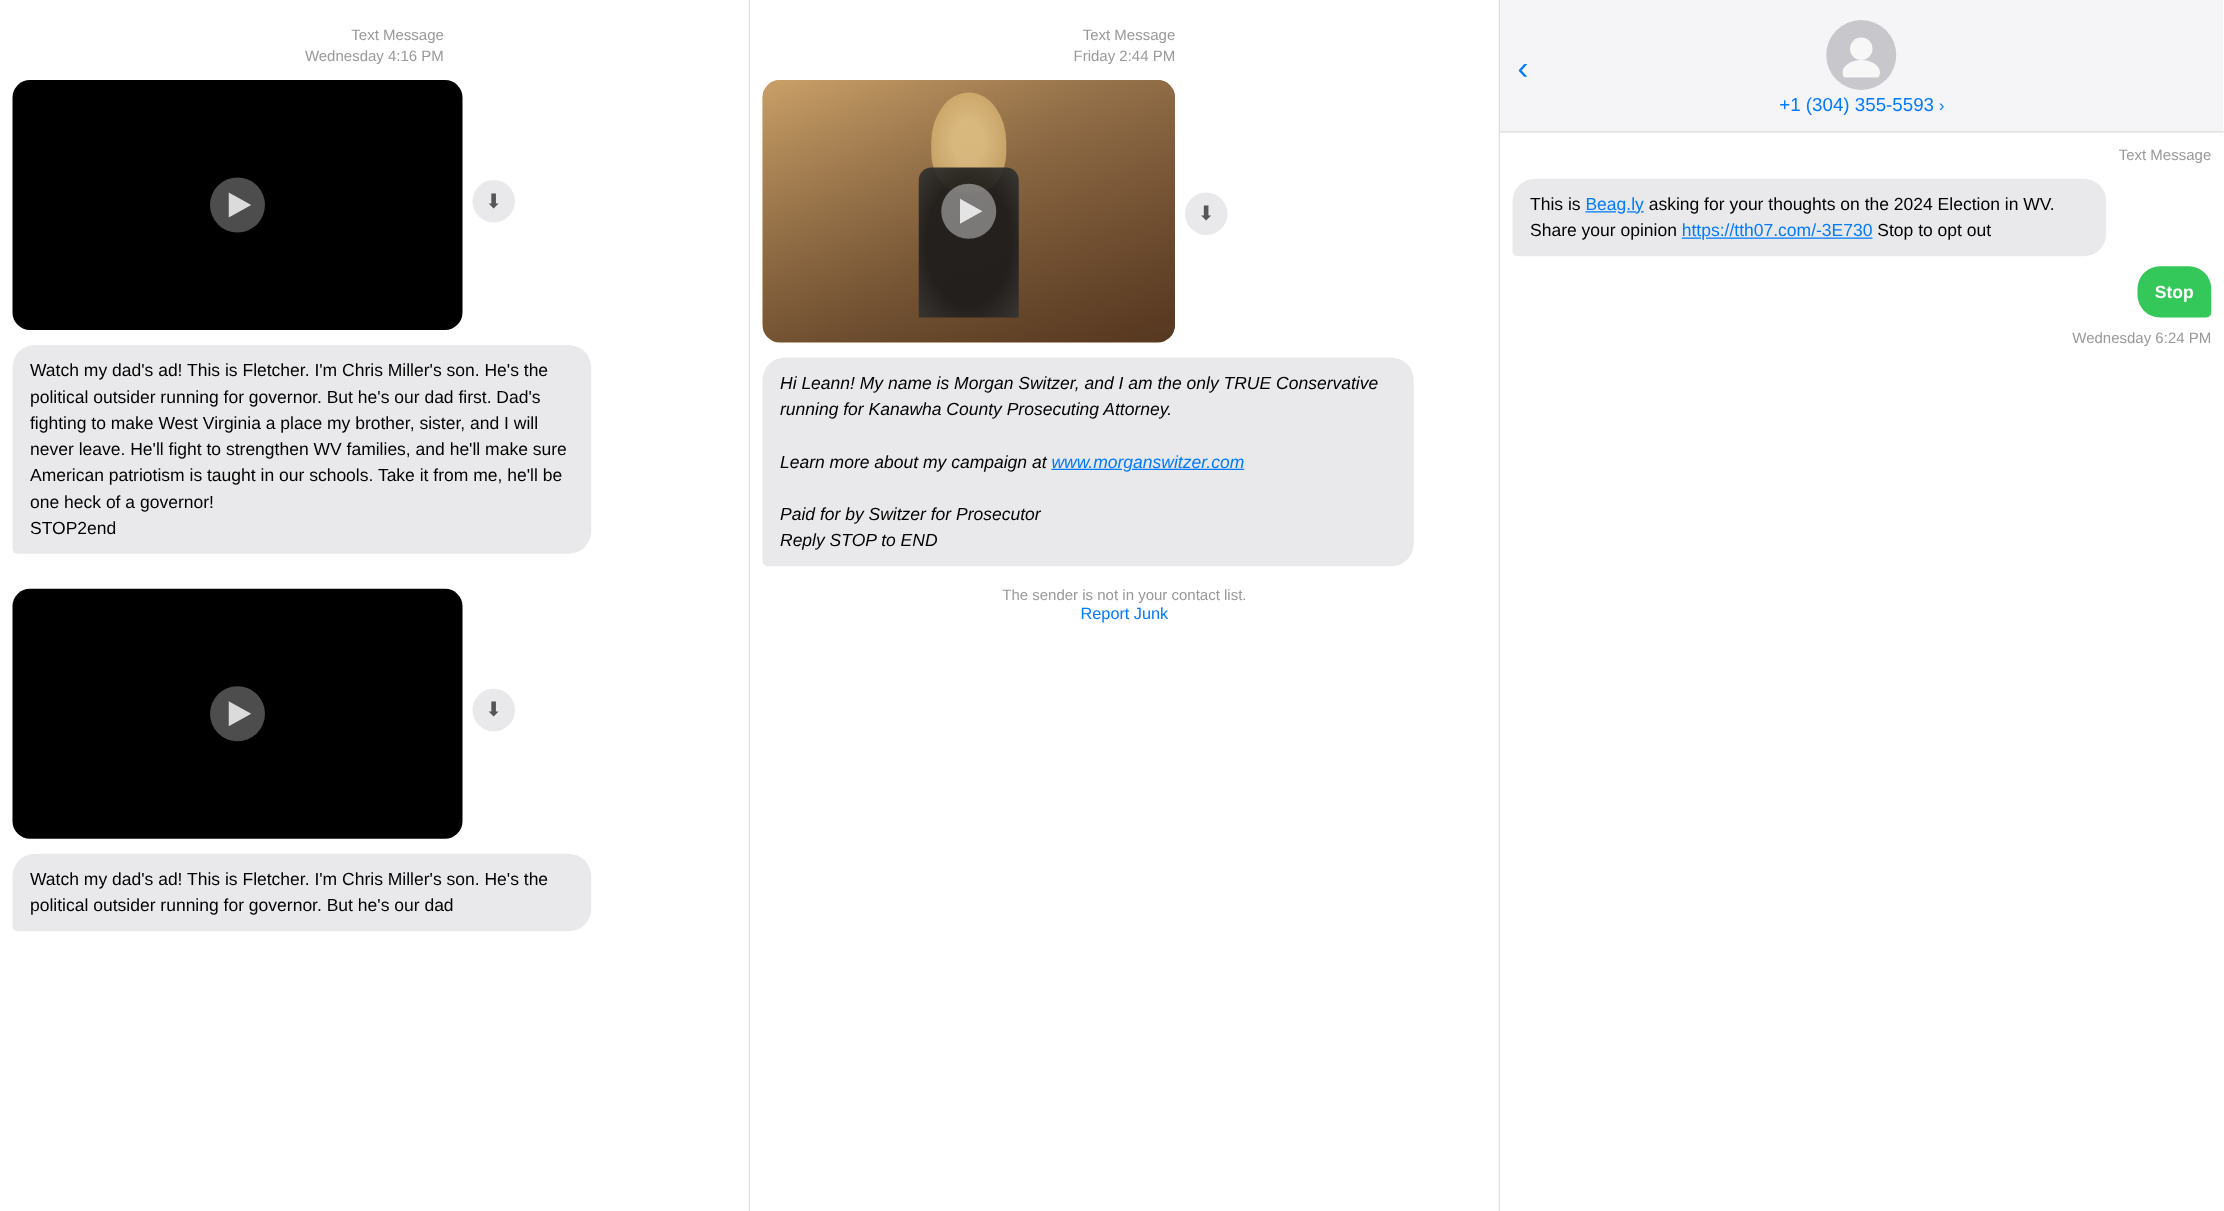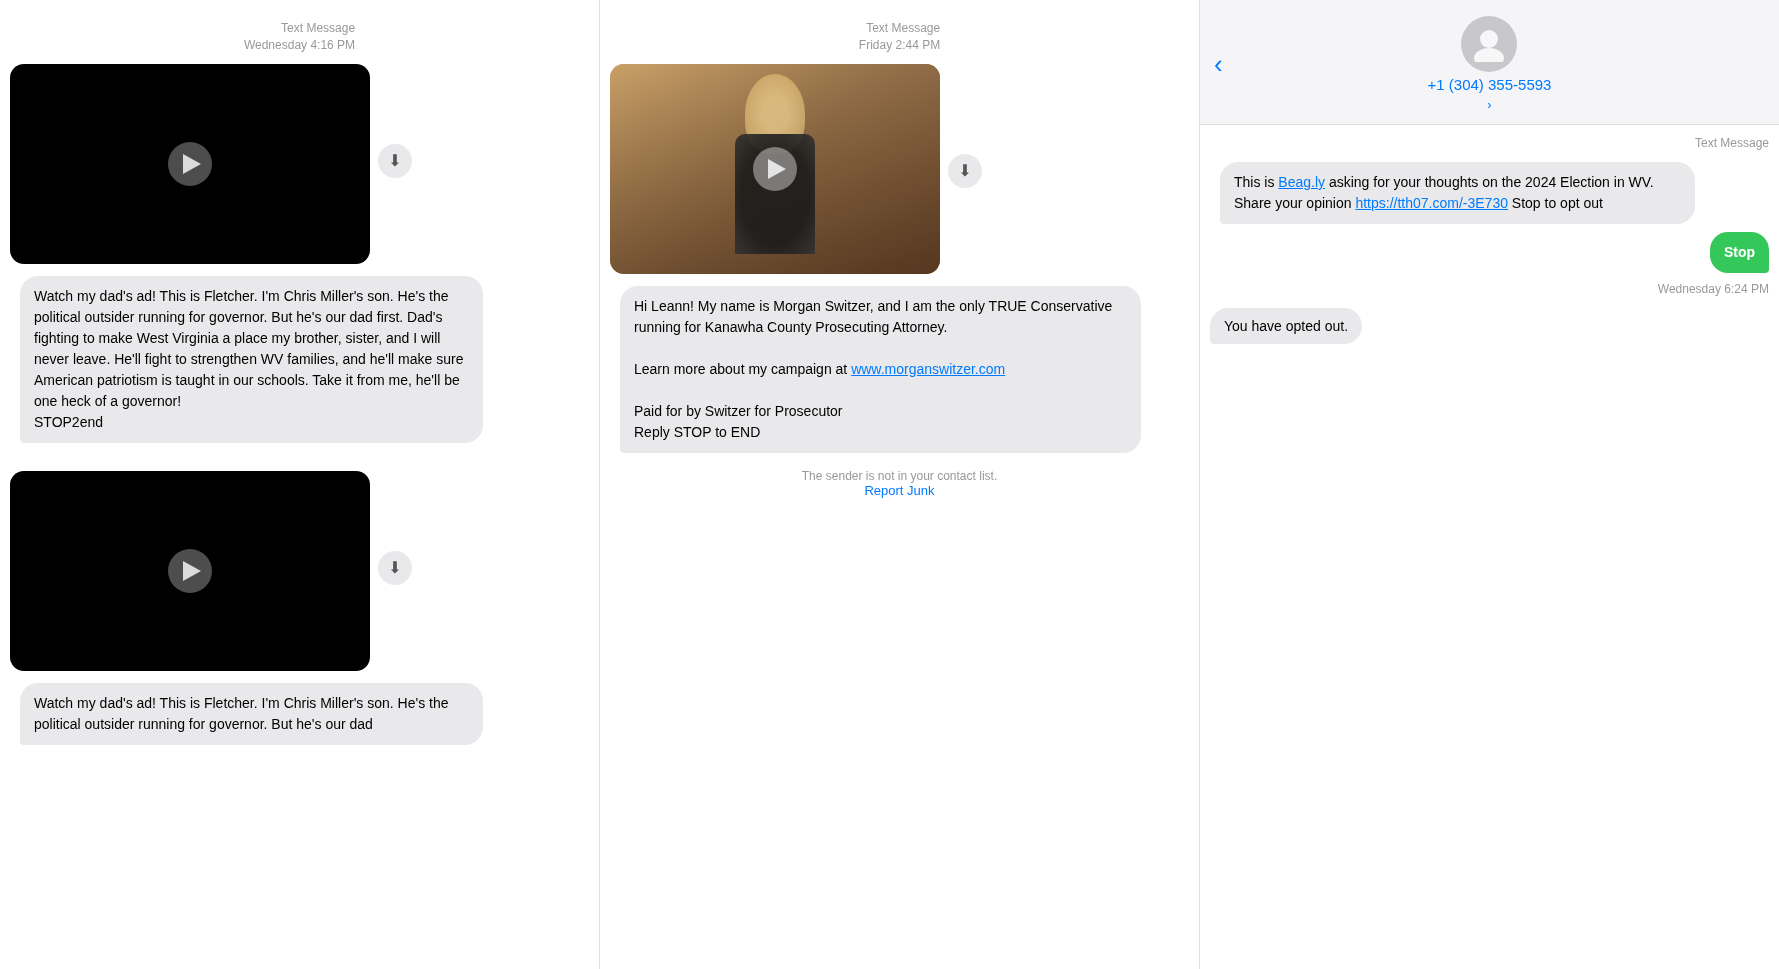--- a/index.html
+++ b/index.html
@@ -49,21 +49,20 @@
     }
 
     
     .bubble {
       max-width: 80%;
       border-radius: 18px;
       padding: 10px 14px;
       font-size: 14px;
       line-height: 1.5;
       color: #000;
-      margin-left: 10px;
     }
     .bubble.incoming-bubble {
       background: #e9e9eb;
       border-bottom-left-radius: 4px;
     }
     .bubble.outgoing-bubble {
       background: #34c759;
       color: #fff;
       border-bottom-right-radius: 4px;
       font-weight: bold;
@@ -218,21 +217,20 @@
       align-items: center;
       justify-content: center;
       margin-bottom: 4px;
     }
     .col3-phone-row {
       display: flex;
       align-items: center;
       gap: 4px;
       color: #007aff;
       font-size: 15px;
-      flex-direction: column;
     }
 
     .col3-column {
       flex: 1;
       display: flex;
       flex-direction: column;
       max-height: 969px;
       overflow: hidden;
     }
   </style>
@@ -294,21 +292,21 @@
       <div style="position:absolute;top:10px;left:50%;transform:translateX(-50%);width:60px;height:80px;background:radial-gradient(ellipse at center, #e8c98a 30%, #c9a060 100%);border-radius:50% 50% 40% 40%;opacity:0.8;"></div>
       <div style="position:absolute;top:70px;left:50%;transform:translateX(-50%);width:80px;height:120px;background:radial-gradient(ellipse at center, #1a1a1a 60%, #333 100%);border-radius:10px 10px 0 0;opacity:0.9;"></div>
       <div class="play-btn">
         <div class="play-icon"></div>
       </div>
     </div>
     <div class="download-btn" style="margin-top: 90px;">⬇</div>
   </div>
 
   <div class="message-row incoming">
-    <div class="bubble incoming-bubble" style="max-width: 90%;">
+    <div class="bubble incoming-bubble" style="max-width: 90%; font-style: italic;">
       Hi Leann! My name is Morgan Switzer, and I am the only TRUE Conservative running for Kanawha County Prosecuting Attorney.<br><br>
       Learn more about my campaign at <a class="msg-link" href="#">www.morganswitzer.com</a><br><br>
       Paid for by Switzer for Prosecutor<br>
       Reply STOP to END
     </div>
   </div>
 
   <div class="sender-notice">
     <div>The sender is not in your contact list.</div>
     <div class="report-junk">Report Junk</div>
@@ -348,19 +346,14 @@
     <div class="message-row outgoing">
       <div class="bubble outgoing-bubble">
         <span>Stop</span>
       </div>
     </div>
 
     <div class="msg-time-header">
       <div>Wednesday 6:24 PM</div>
     </div>
 
-    <div class="message-row incoming">
-      <div class="opted-out-bubble">
-        <span>You have opted out.</span>
-      </div>
-    </div>
   </div>
 </div>
 
 </body></html>

